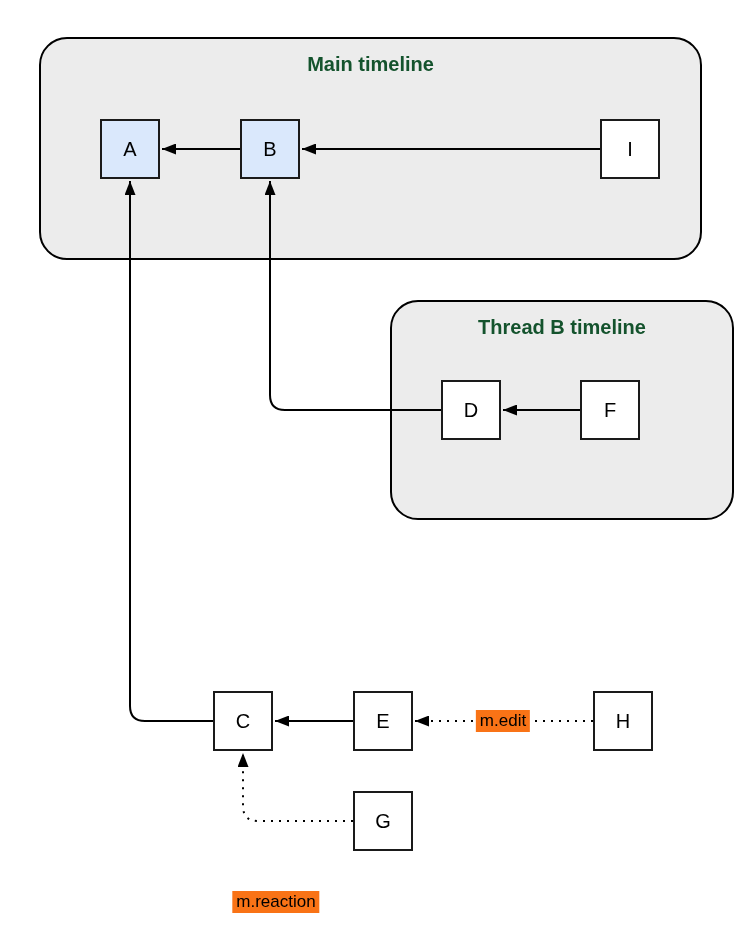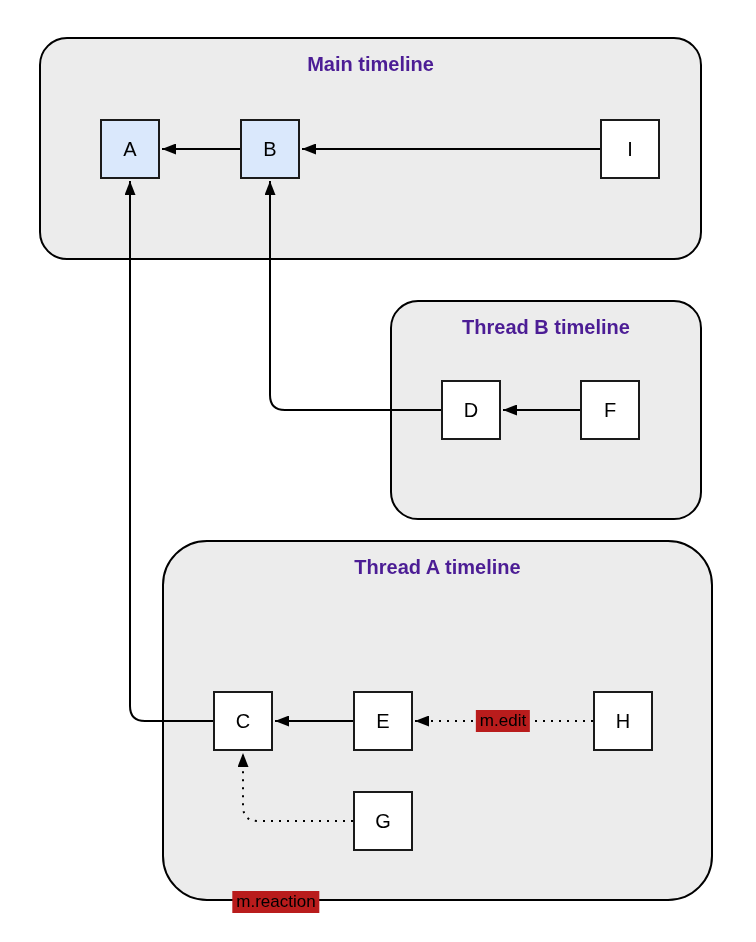--- a/index.html
+++ b/index.html
@@ -18,24 +18,24 @@
     border: 2px solid #000000;
   }
   .container-title {
     position: absolute;
     left: 0;
     right: 0;
     top: 14px;
     text-align: center;
     font-size: 20px;
     font-weight: bold;
-    color: #4c1d95;
+    color: #14532d;
   }
   #container-main   { left: 39px;  top: 37px;  width: 663px; height: 223px; border-radius: 28px; }
-  #container-thread-b { left: 390px; top: 300px; width: 312px; height: 220px; border-radius: 28px; }
+  #container-thread-b { left: 390px; top: 300px; width: 344px; height: 220px; border-radius: 28px; }
   #container-thread-a { left: 162px; top: 540px; width: 551px; height: 361px; border-radius: 45px; }
 
   .edges-layer {
     position: absolute;
     left: 0; top: 0;
     width: 756px; height: 942px;
     pointer-events: none;
     z-index: 2;
   }
   .edge {
@@ -66,21 +66,21 @@
   #node-d { left: 441px; top: 380px; }
   #node-f { left: 580px; top: 380px; }
   #node-c { left: 213px; top: 691px; }
   #node-e { left: 353px; top: 691px; }
   #node-h { left: 593px; top: 691px; }
   #node-g { left: 353px; top: 791px; }
 
   .edge-label {
     position: absolute;
     transform: translate(-50%, -50%);
-    background: #b91c1c;
+    background: #f97316;
     color: #000000;
     font-size: 17px;
     padding: 1px 4px;
     white-space: nowrap;
     z-index: 4;
   }
   #label-edit     { left: 503px; top: 721px; }
   #label-reaction { left: 276px; top: 902px; }
 </style>
 </head>
@@ -89,23 +89,20 @@
 <div class="canvas">
 
   <div class="container" id="container-main">
     <div class="container-title">Main timeline</div>
   </div>
 
   <div class="container" id="container-thread-b">
     <div class="container-title">Thread B timeline</div>
   </div>
 
-  <div class="container" id="container-thread-a">
-    <div class="container-title">Thread A timeline</div>
-  </div>
 
   <svg class="edges-layer" width="756" height="942" viewBox="0 0 756 942">
     <defs>
       <marker id="arrowhead" markerUnits="userSpaceOnUse" markerWidth="14" markerHeight="11" refX="14" refY="5.5" orient="auto">
         <polygon points="0,0 14,5.5 0,11" fill="#000000"></polygon>
       </marker>
     </defs>
     <path class="edge" d="M240 149 L162 149" marker-end="url(#arrowhead)"></path>
     <path class="edge" d="M600 149 L302 149" marker-end="url(#arrowhead)"></path>
     <path class="edge" d="M580 410 L503 410" marker-end="url(#arrowhead)"></path>

